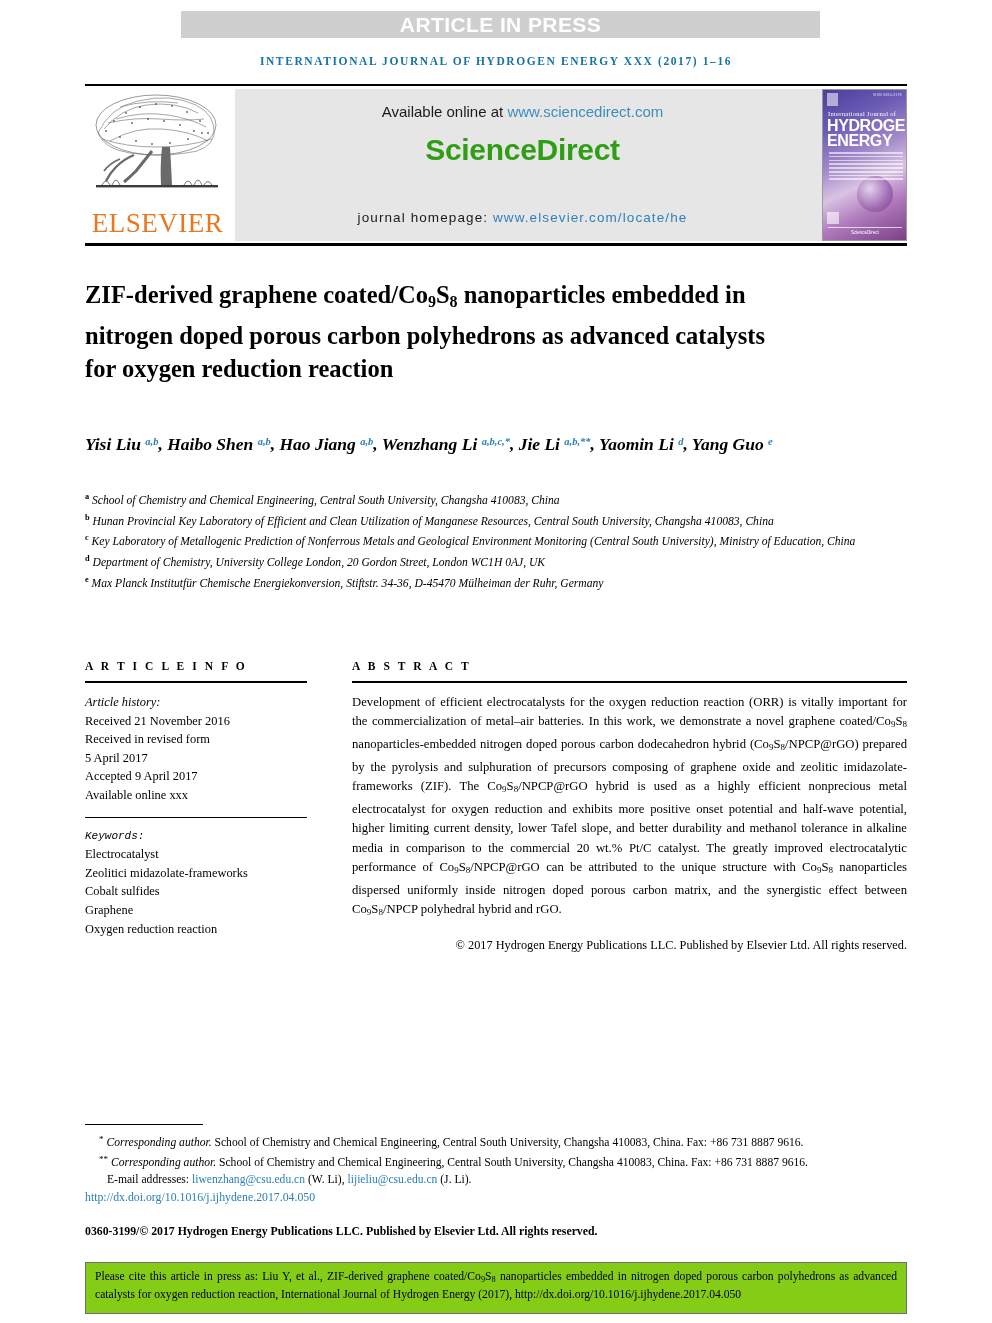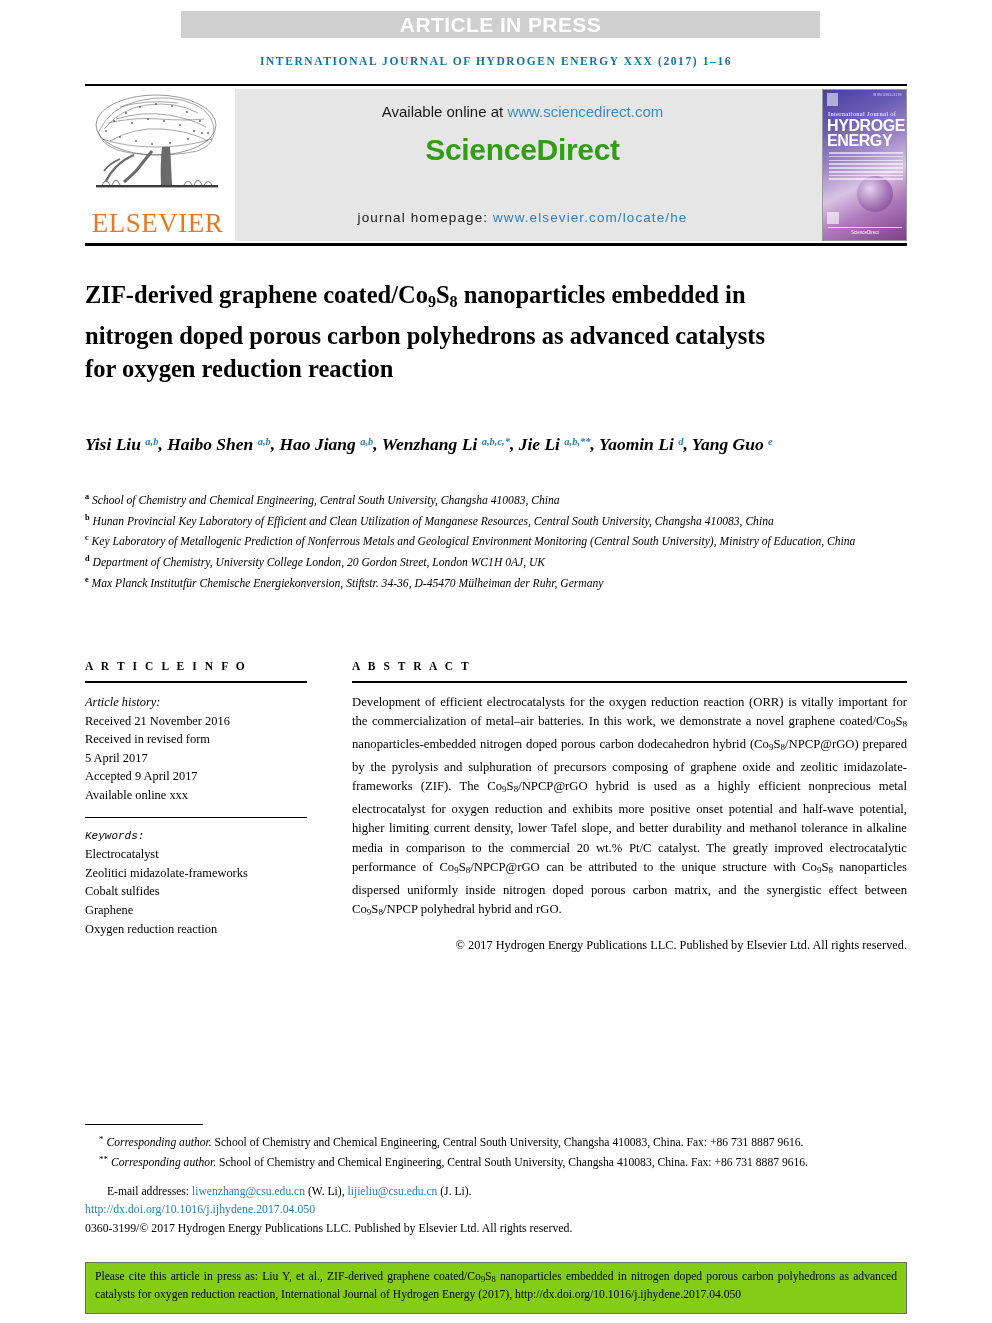--- a/index.html
+++ b/index.html
@@ -269,21 +269,22 @@
     font-family: "Liberation Serif", serif;
     font-size: 11.8px;
     line-height: 16.4px;
     color: #2b7fb8;
     margin-top: 1px;
   }
   .issn-line {
     font-family: "Liberation Serif", serif;
     font-size: 11.8px;
     line-height: 16.6px;
-    margin-top: 3px;
+    margin-top: 18px;
+    font-weight: bold;
   }
   .lnk { color: #2b7fb8; }
 
   
   .cite-box {
     position: absolute; left: 85px; top: 1262px;
     width: 822px; height: 52px;
     background: #84cc16;
     border: 1px solid #6e6e6e;
     padding: 6px 9px 0 9px;
@@ -440,21 +441,21 @@
   </div>
 
   <div class="footnotes">
     <div class="fn-rule"></div>
     <p class="fn-p fn-indent italic-lead">
       <span class="fn-sup">*</span> <i>Corresponding author.</i><span> School of Chemistry and Chemical Engineering, Central South University, Changsha 410083, China. Fax: +86 731 8887 9616.</span>
     </p>
     <p class="fn-p fn-indent italic-lead">
       <span class="fn-sup">**</span> <i>Corresponding author.</i><span> School of Chemistry and Chemical Engineering, Central South University, Changsha 410083, China. Fax: +86 731 8887 9616.</span>
     </p>
-    <p class="fn-p" style="text-indent:22px;margin-top:12px;">
+    <p class="fn-p" style="text-indent:22px;">
       <span>E-mail addresses: </span><span class="lnk">liwenzhang@csu.edu.cn</span><span> (W. Li), </span><span class="lnk">lijieliu@csu.edu.cn</span><span> (J. Li).</span>
     </p>
     <div class="doi-line">http://dx.doi.org/10.1016/j.ijhydene.2017.04.050</div>
     <div class="issn-line">0360-3199/© 2017 Hydrogen Energy Publications LLC. Published by Elsevier Ltd. All rights reserved.</div>
   </div>
 
   <div class="cite-box">
     <div class="cite-text">
       <span>Please cite this article in press as: Liu Y, et al., ZIF-derived graphene coated/Co</span><sub>9</sub><span>S</span><sub>8</sub><span> nanoparticles embedded in nitrogen doped porous carbon polyhedrons as advanced catalysts for oxygen reduction reaction, International Journal of Hydrogen Energy (2017), http://dx.doi.org/10.1016/j.ijhydene.2017.04.050</span>
     </div>

